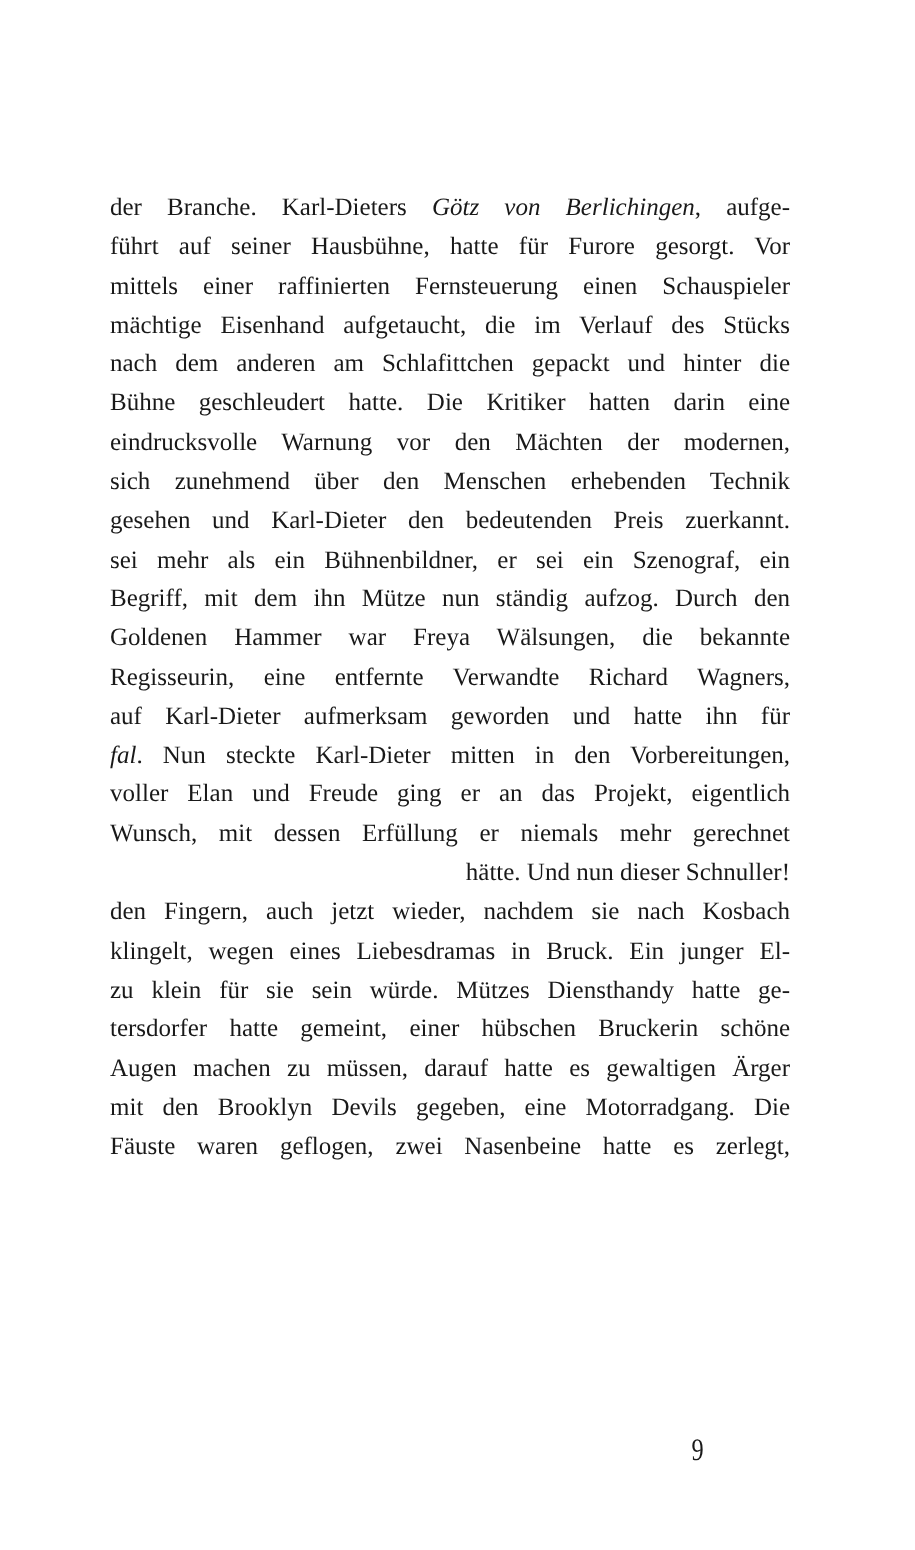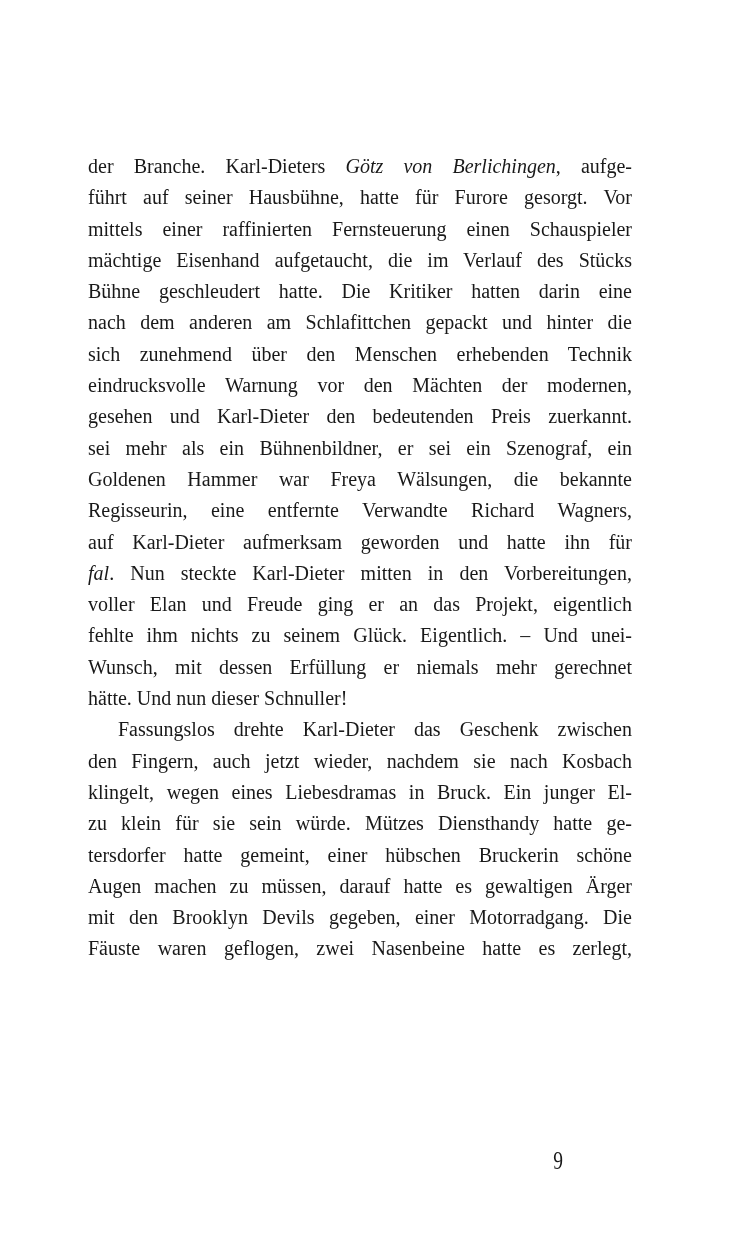--- a/index.html
+++ b/index.html
@@ -26,21 +26,21 @@
   }
   .line {
     height: 31.3px;
     overflow: hidden;
   }
   .line.just {
     text-align: justify;
     text-align-last: justify;
   }
   .line.nojust {
-    text-align: left;
+    text-align: right;
   }
   .line.indent {
     text-indent: 30px;
   }
   em {
     font-style: italic;
   }
   .page-number {
     position: absolute;
     top: 1146px;
@@ -55,37 +55,36 @@
   }
 </style>
 </head>
 <body>
 
 <div class="text-block">
     <div class="line just"><span>der Branche. Karl-Dieters </span><em>Götz von Berlichingen</em><span>, aufge-</span></div>
     <div class="line just"><span>führt auf seiner Hausbühne, hatte für Furore gesorgt. Vor</span></div>
     <div class="line just"><span>mittels einer raffinierten Fernsteuerung einen Schauspieler</span></div>
     <div class="line just"><span>mächtige Eisenhand aufgetaucht, die im Verlauf des Stücks</span></div>
+    <div class="line just"><span>nach dem anderen am Schlafittchen gepackt und hinter die</span></div>
     <div class="line just"><span>Bühne geschleudert hatte. Die Kritiker hatten darin eine</span></div>
-    <div class="line just"><span>nach dem anderen am Schlafittchen gepackt und hinter die</span></div>
+    <div class="line just"><span>eindrucksvolle Warnung vor den Mächten der modernen,</span></div>
     <div class="line just"><span>sich zunehmend über den Menschen erhebenden Technik</span></div>
-    <div class="line just"><span>eindrucksvolle Warnung vor den Mächten der modernen,</span></div>
     <div class="line just"><span>gesehen und Karl-Dieter den bedeutenden Preis zuerkannt.</span></div>
     <div class="line just"><span>sei mehr als ein Bühnenbildner, er sei ein Szenograf, ein</span></div>
+    <div class="line just"><span>Begriff, mit dem ihn Mütze nun ständig aufzog. Durch den</span></div>
     <div class="line just"><span>Goldenen Hammer war Freya Wälsungen, die bekannte</span></div>
     <div class="line just"><span>Regisseurin, eine entfernte Verwandte Richard Wagners,</span></div>
     <div class="line just"><span>auf Karl-Dieter aufmerksam geworden und hatte ihn für</span></div>
     <div class="line just"><em>fal</em><span>. Nun steckte Karl-Dieter mitten in den Vorbereitungen,</span></div>
     <div class="line just"><span>voller Elan und Freude ging er an das Projekt, eigentlich</span></div>
-    <div class="line just"><span>fehlte ihm nichts zu seinem Glück. Eigentlich. – Und unei-</span></div>
     <div class="line just"><span>Wunsch, mit dessen Erfüllung er niemals mehr gerechnet</span></div>
     <div class="line nojust"><span>hätte. Und nun dieser Schnuller!</span></div>
-    <div class="line just indent"><span>Fassungslos drehte Karl-Dieter das Geschenk zwischen</span></div>
     <div class="line just"><span>den Fingern, auch jetzt wieder, nachdem sie nach Kosbach</span></div>
     <div class="line just"><span>klingelt, wegen eines Liebesdramas in Bruck. Ein junger El-</span></div>
     <div class="line just"><span>zu klein für sie sein würde. Mützes Diensthandy hatte ge-</span></div>
     <div class="line just"><span>tersdorfer hatte gemeint, einer hübschen Bruckerin schöne</span></div>
     <div class="line just"><span>Augen machen zu müssen, darauf hatte es gewaltigen Ärger</span></div>
-    <div class="line just"><span>mit den Brooklyn Devils gegeben, einer Motorradgang. Die</span></div>
+    <div class="line just"><span>mit den Brooklyn Devils gegeben, eine Motorradgang. Die</span></div>
     <div class="line just"><span>Fäuste waren geflogen, zwei Nasenbeine hatte es zerlegt,</span></div>
   </div>
 
 <div class="page-number">9</div>
 
 </body></html>

